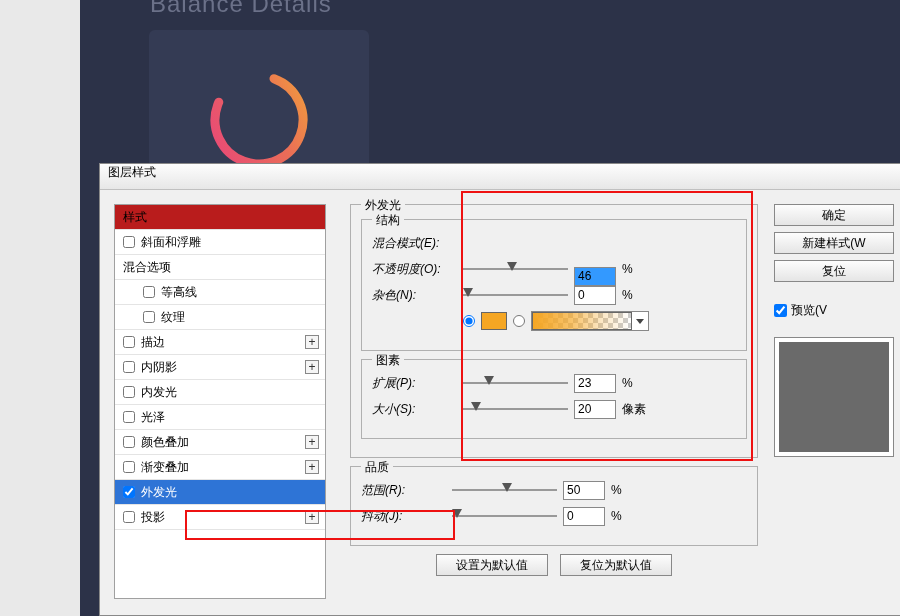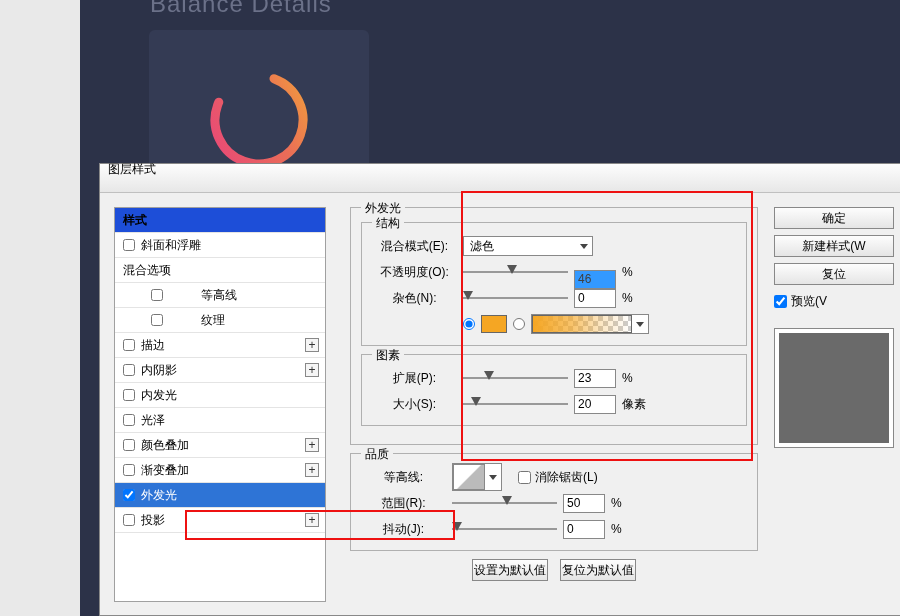--- a/index.html
+++ b/index.html
@@ -47,22 +47,22 @@
       height: 453px;
       background: #f0f0f0;
       border: 1px solid #888;
       border-right: none;
     }
     .titlebar {
       height: 26px;
       background: linear-gradient(#fdfdfd, #e7e7e7);
       border-bottom: 1px solid #c0c0c0;
       display: flex;
-      align-items: flex-end;
-      padding: 14px 8px;
+      align-items: flex-start;
+      padding: 0 8px;
     }
     .dialog-body {
       display: flex;
       height: calc(100% - 26px);
     }
     .styles-col {
       width: 240px;
       padding: 14px;
     }
     .listbox {
@@ -71,23 +71,23 @@
       height: 395px;
     }
     .list-item {
       height: 25px;
       display: flex;
       align-items: center;
       padding: 0 8px;
       border-bottom: 1px solid #e4e4e4;
       position: relative;
     }
-    .list-item.header { background: #1d4ed8; font-weight: bold; }
+    .list-item.header { background: #b91c1c; font-weight: normal; }
     .list-item .cb { margin-right: 6px; width: 12px; height: 12px; }
-    .list-item.indent { padding-left: 36px; gap: 32px; }
+    .list-item.indent { padding-left: 28px; }
     .list-item.selected { background: #2e74d6; color: #fff; }
     .list-item .plus {
       position: absolute;
       right: 6px;
       width: 14px; height: 14px;
       border: 1px solid #888;
       display: flex;
       align-items: center;
       justify-content: center;
       font-size: 12px;
@@ -95,40 +95,41 @@
       background: #f5f5f5;
       color: #333;
     }
     .main-col {
       flex: 1;
       padding: 14px 10px;
       position: relative;
     }
     .fieldset {
       border: 1px solid #b0b0b0;
-      padding: 10px 10px 8px 10px;
+      padding: 10px 10px 16px 10px;
       margin-bottom: 8px;
       position: relative;
     }
     .fieldset .legend {
       position: absolute;
       top: -8px;
       left: 10px;
       background: #f0f0f0;
       padding: 0 4px;
     }
     .row {
       display: flex;
       align-items: center;
       height: 26px;
       gap: 6px;
     }
     .row .label {
       width: 85px;
-      text-align: center;
+      text-align: left;
+      font-style: italic;
     }
     .slider {
       width: 105px;
       height: 18px;
       position: relative;
     }
     .slider .track {
       position: absolute;
       top: 8px; left: 0; right: 0;
       height: 2px;
@@ -145,21 +146,21 @@
     .numbox {
       width: 42px; height: 19px;
       border: 1px solid #888;
       background: #fff;
       text-align: left;
       padding: 0 3px;
       font-size: 12px;
       display: flex;
       align-items: center;
     }
-    .numbox.sel { background: #3399ff; color: #404040; margin-top: 14px; }
+    .numbox.sel { background: #3399ff; color: #000000; margin-top: 14px; }
     .select {
       border: 1px solid #888;
       background: #fff;
       height: 20px;
       display: flex;
       align-items: center;
       padding: 0 18px 0 6px;
       position: relative;
     }
     .select::after {
@@ -221,21 +222,21 @@
       background:#6a6a6a;width:100%;height:100%;
     }
     .red-box {
       position: absolute;
       border: 2px solid #e11;
       pointer-events: none;
     }
     .bottom-btns{
       display:flex; gap:12px; justify-content:center; margin-top:4px;
     }
-    .bottom-btns .btn{ width:76px; }
+    .bottom-btns .btn{ width:112px; }
     .cb-inline{display:flex;align-items:center;gap:4px;}
   </style>
 </head>
 <body>
 
 <div class="bg-left"></div>
 <div class="bg-title">Balance Details</div>
 
 <div class="card">
   <svg class="ring" viewBox="0 0 120 120">
@@ -316,23 +317,20 @@
     </div>
 
     <div class="main-col">
       <div class="fieldset" style="padding:6px 10px 10px 10px;">
         <span class="legend">外发光</span>
 
         <div class="fieldset" style="margin-top:8px;">
           <span class="legend">结构</span>
           <div class="row">
             <span class="label">混合模式(E):</span>
-            <div class="select" style="width:130px">
-                <span>滤色</span>
-              </div>
           </div>
           <div class="row">
             <span class="label">不透明度(O):</span>
             <div class="slider">
                 <div class="track"></div>
                 <div class="thumb" style="left:42%"></div>
               </div>
             <div class="numbox sel">
                 <span>46</span>
               </div>
@@ -382,30 +380,20 @@
             <div class="numbox">
                 <span>20</span>
               </div>
             <span>像素</span>
           </div>
         </div>
       </div>
 
       <div class="fieldset">
         <span class="legend">品质</span>
-        <div class="row">
-          <span class="label">等高线:</span>
-          <div class="contour-wrap">
-              <div class="contour"></div>
-            </div>
-          <div class="cb-inline" style="margin-left:10px">
-            <input type="checkbox" class="cb" style="">
-            <span>消除锯齿(L)</span>
-          </div>
-        </div>
         <div class="row">
           <span class="label">范围(R):</span>
           <div class="slider">
               <div class="track"></div>
               <div class="thumb" style="left:48%"></div>
             </div>
           <div class="numbox">
               <span>50</span>
             </div>
           <span>%</span>
@@ -426,21 +414,21 @@
       <div class="bottom-btns">
         <button class="btn">设置为默认值</button>
         <button class="btn">复位为默认值</button>
       </div>
     </div>
 
     <div class="btns-col">
       <button class="btn">确定</button>
       <button class="btn">新建样式(W</button>
       <button class="btn">复位</button>
-      <div class="cb-inline" style="margin-top:8px">
+      <div class="cb-inline" style="margin-top:20px">
         <input type="checkbox" class="cb" checked="" style="">
         <span>预览(V</span>
       </div>
       <div class="preview-box">
         <div class="preview-inner"></div>
       </div>
     </div>
   </div>
 </div>
 

